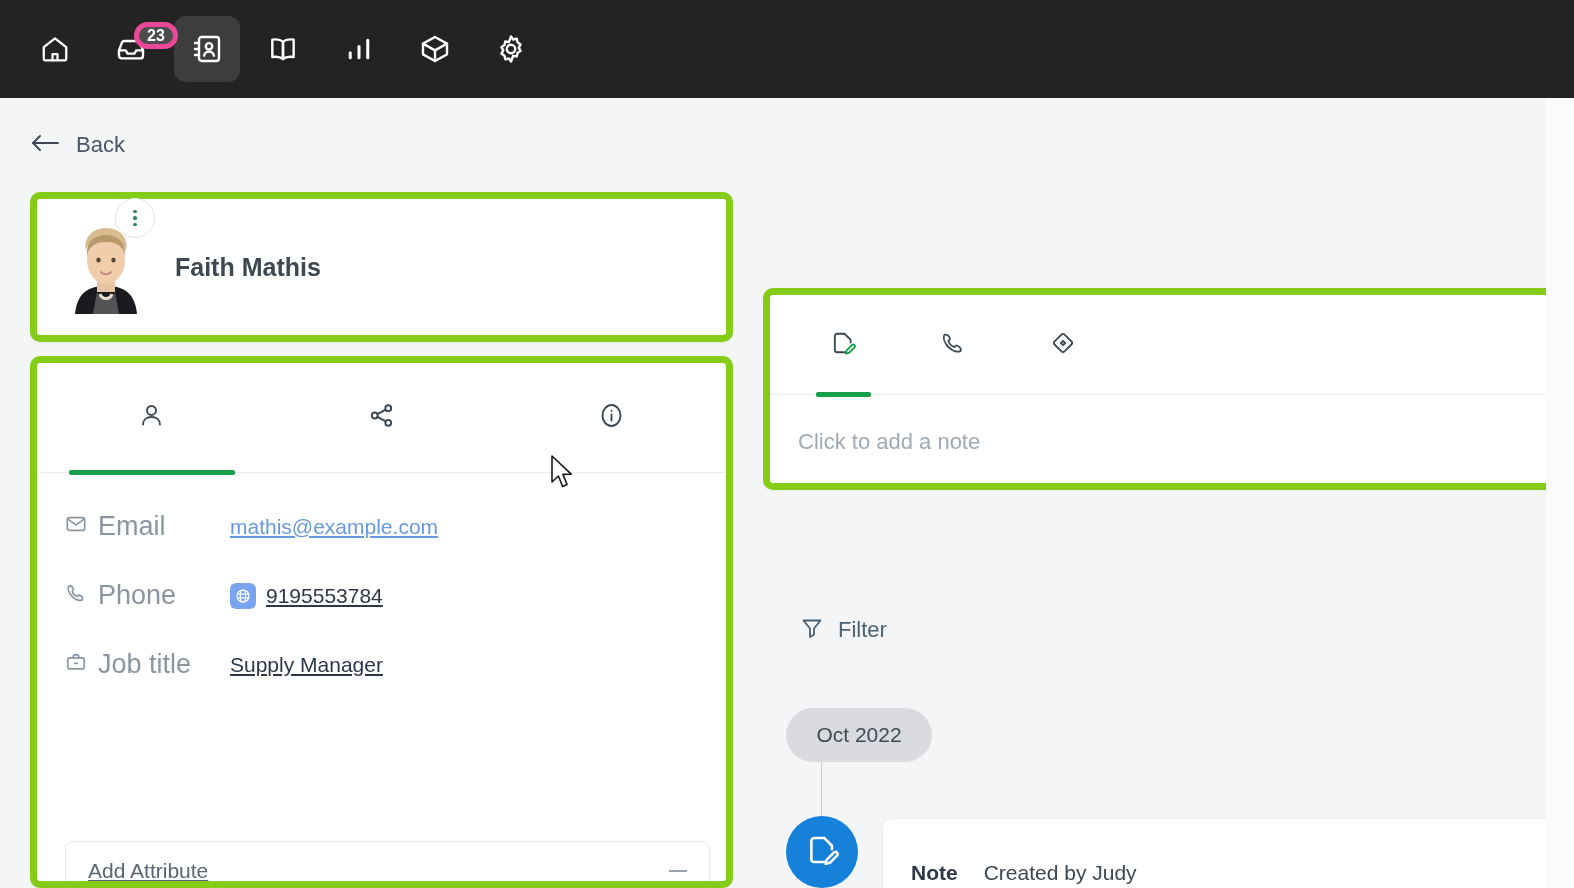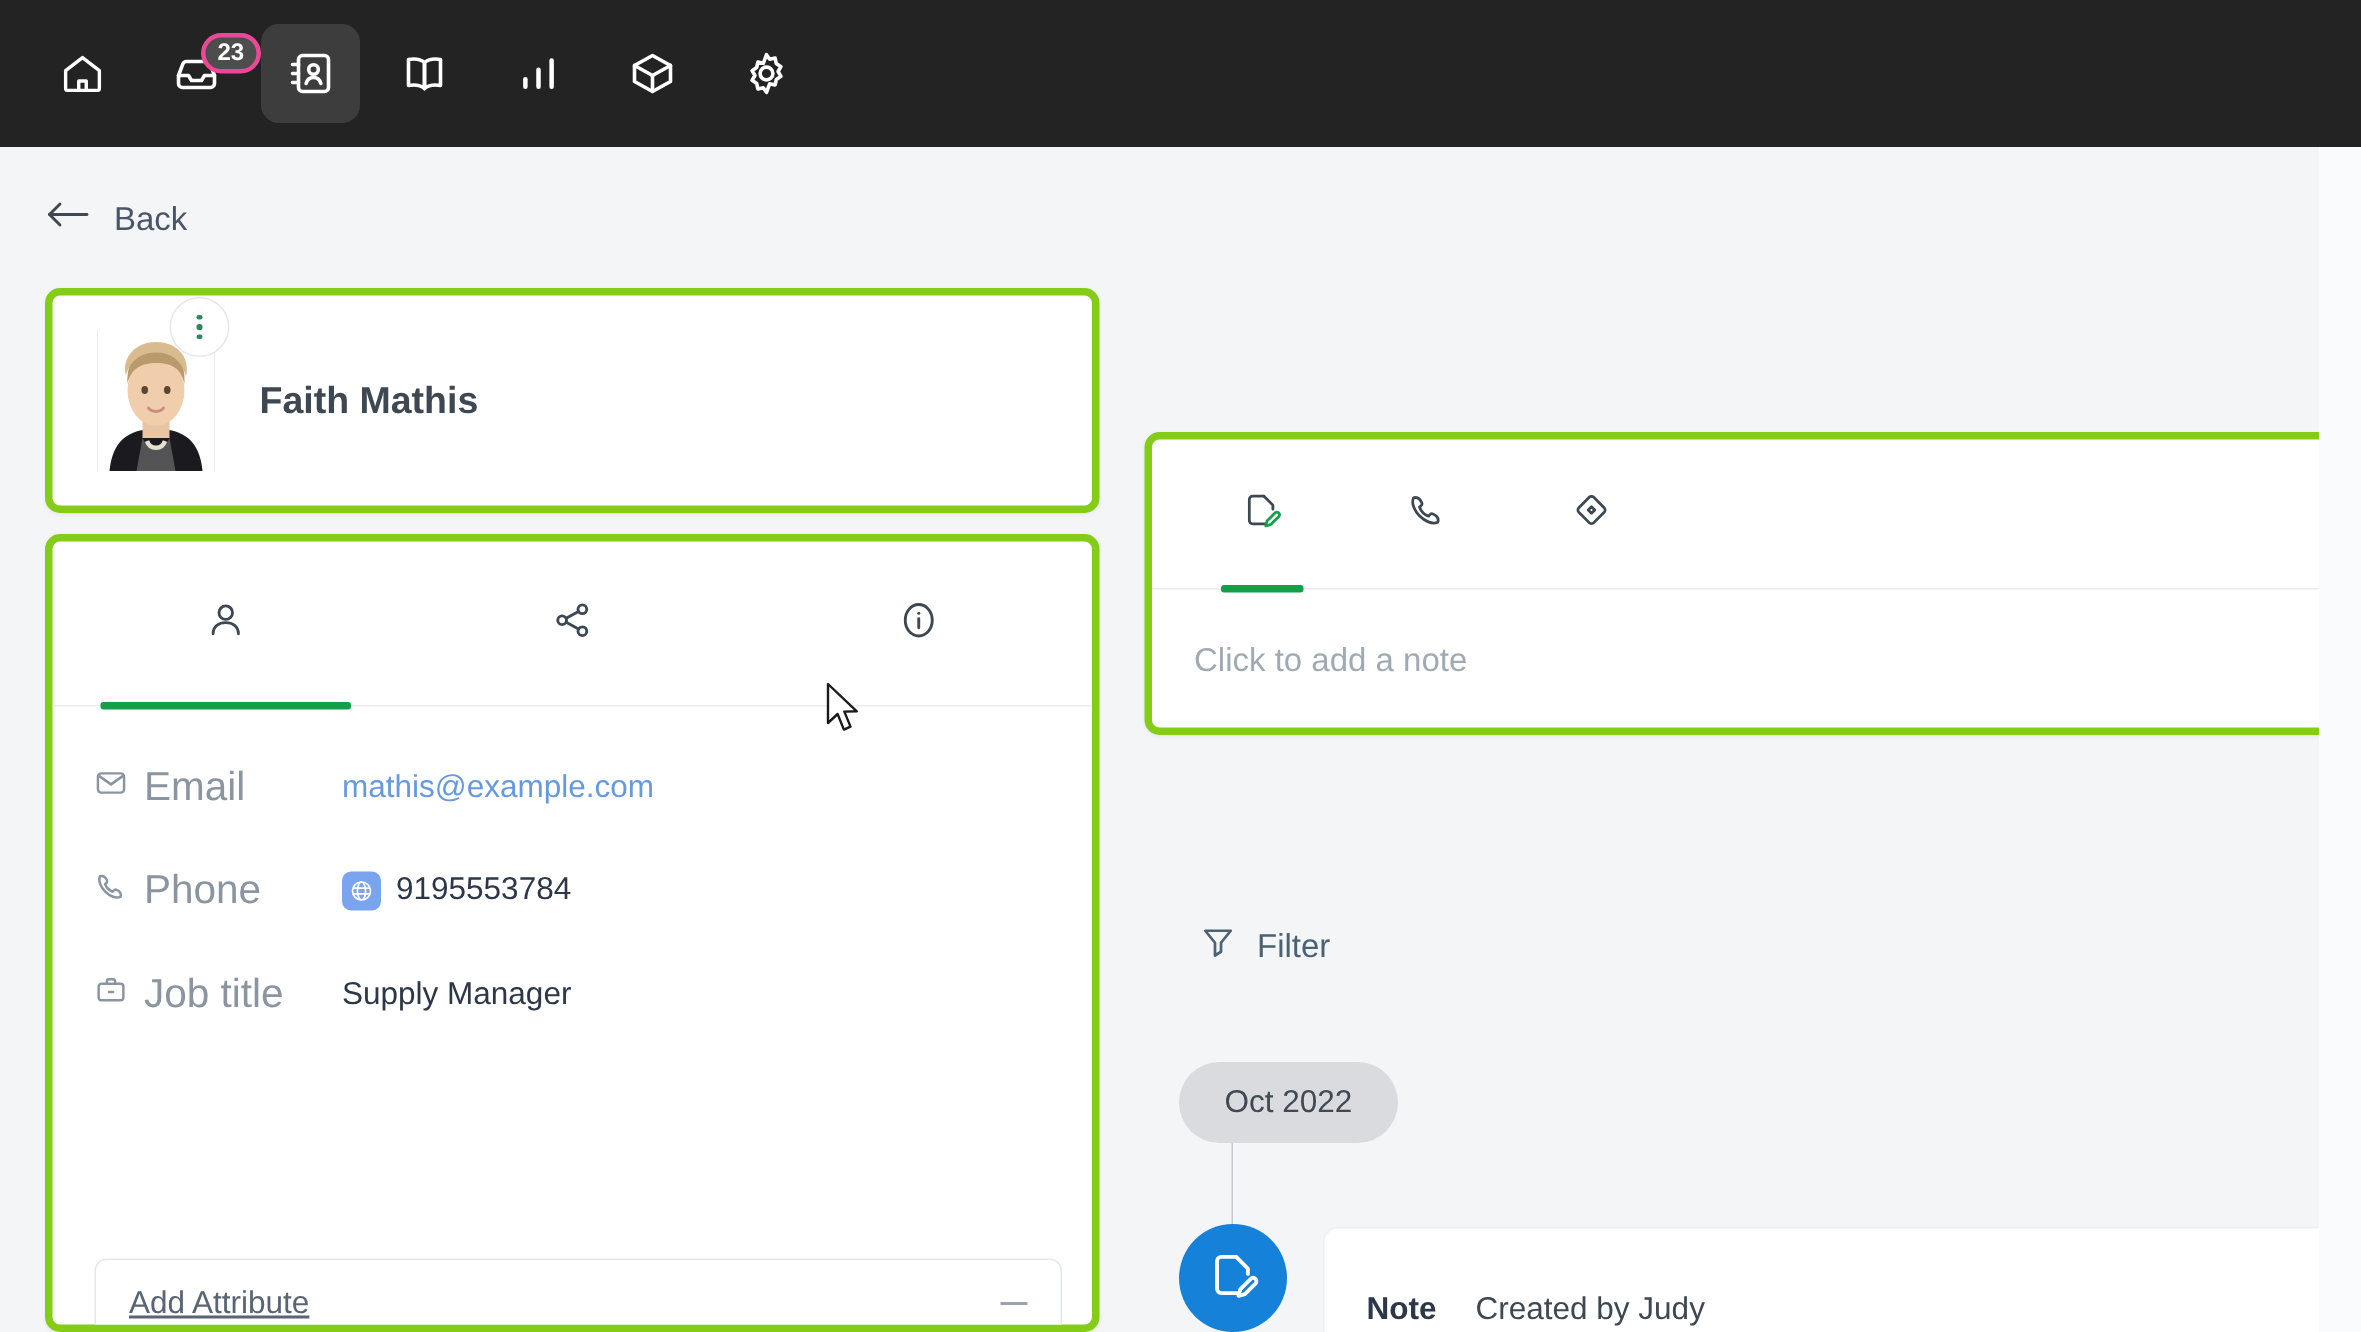--- a/index.html
+++ b/index.html
@@ -69,21 +69,21 @@
     padding: 0 8px;
     border-radius: 14px;
     background: #4d4d4d;
     color: #ffffff;
     font-size: 16px;
     font-weight: 700;
     display: flex;
     align-items: center;
     justify-content: center;
     z-index: 4;
-    border: 3px solid #ec4899;
+    border: 5px solid #ec4899;
     text-align: center;
   }
 
   
   .page {
     position: absolute;
     top: 98px; left: 0;
     width: 1546px;
     height: 790px;
     background: #f4f5f7;
@@ -104,21 +104,21 @@
     cursor: pointer;
   }
   .backrow .lbl {
     font-size: 22px;
     color: #4a5568;
   }
 
   
   .card {
     background: #ffffff;
-    border: 5px solid #84cc16;
+    border: 7px solid #84cc16;
     border-radius: 10px;
     box-shadow: 0 1px 3px rgba(16,24,40,0.05);
   }
 
   .profile-card {
     position: absolute;
     top: 94px; left: 30px;
     width: 703px;
     height: 150px;
     display: flex;
@@ -215,22 +215,23 @@
     align-items: center;
     gap: 11px;
     color: #8b95a1;
     font-size: 27px;
     flex: 0 0 auto;
   }
   .attr-val {
     font-size: 21px;
     color: #2d3748;
     display: flex;
-    align-items: flex-start;
+    align-items: center;
     gap: 10px;
+    text-decoration: underline;
   }
   .attr-val.link { color: #6699dd; }
   .flagchip {
     width: 26px; height: 26px;
     border-radius: 6px;
     background: #7aa4f0;
     display: flex;
     align-items: center;
     justify-content: center;
     flex: 0 0 auto;

